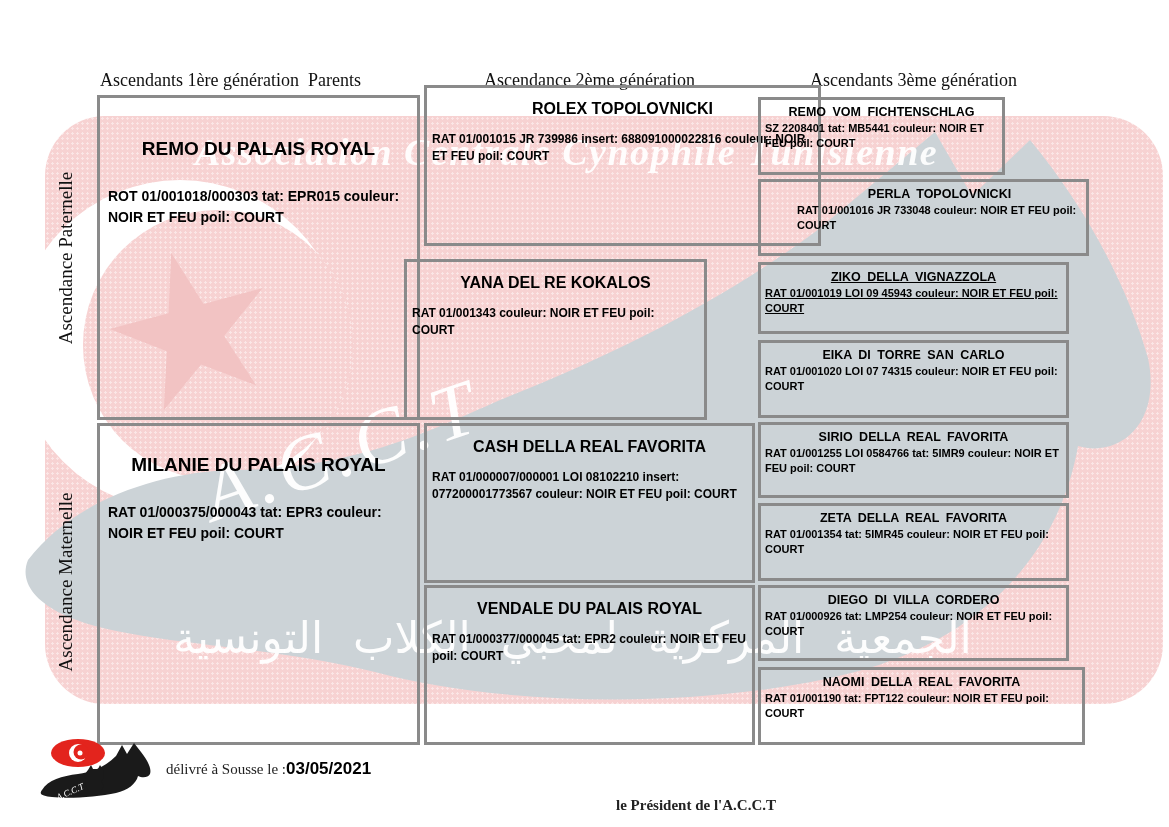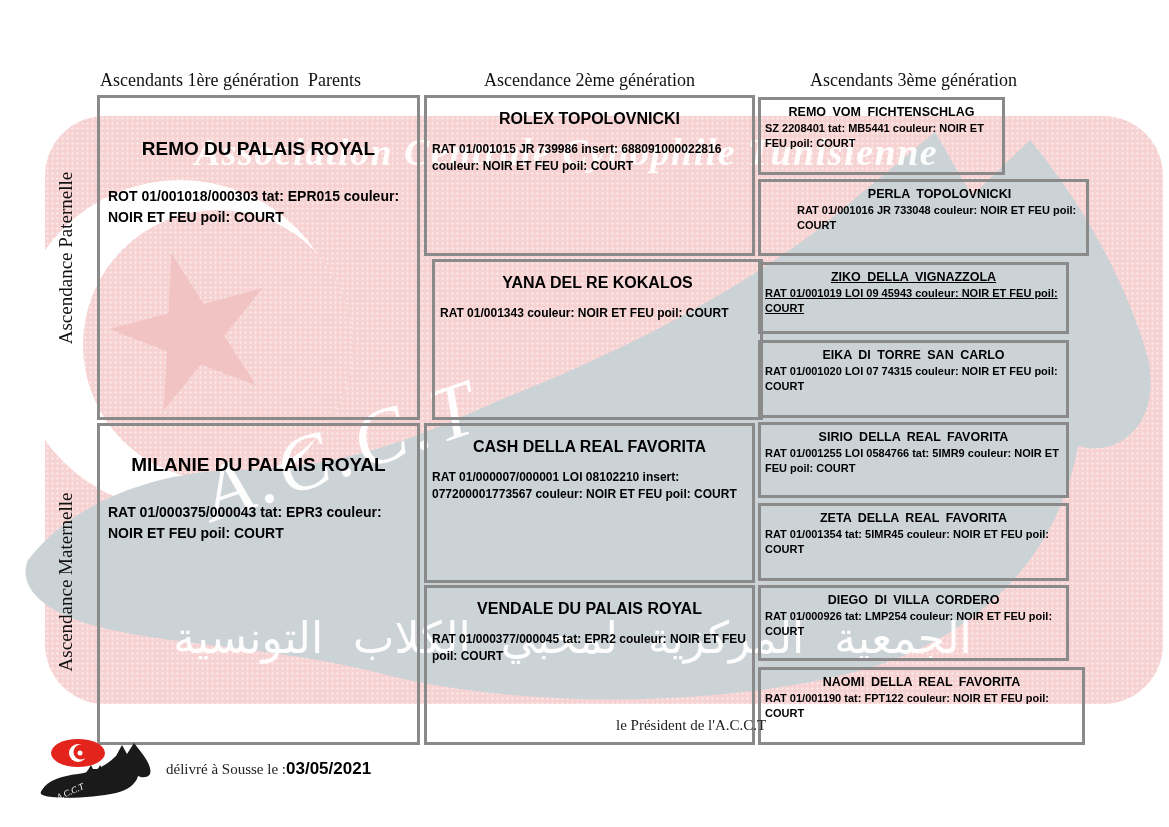--- a/index.html
+++ b/index.html
@@ -95,25 +95,25 @@
 
   <div class="cell gen1 father" style="left:97px;top:95px;width:323px;height:325px;">
     <div class="cell-name">REMO DU PALAIS ROYAL</div>
     <div class="cell-details">ROT 01/001018/000303 tat: EPR015 couleur: NOIR ET FEU poil: COURT</div>
   </div>
   <div class="cell gen1 mother" style="left:97px;top:423px;width:323px;height:322px;">
     <div class="cell-name">MILANIE DU PALAIS ROYAL</div>
     <div class="cell-details">RAT 01/000375/000043 tat: EPR3 couleur: NOIR ET FEU poil: COURT</div>
   </div>
 
-  <div class="cell gen2" style="left:424px;top:95px;width:331px;height:161px;">
+  <div class="cell gen2" style="left:424px;top:85px;width:397px;height:161px;">
     <div class="cell-name">ROLEX TOPOLOVNICKI</div>
     <div class="cell-details">RAT 01/001015 JR 739986 insert: 688091000022816 couleur: NOIR ET FEU poil: COURT</div>
   </div>
-  <div class="cell gen2" style="left:432px;top:259px;width:331px;height:161px;">
+  <div class="cell gen2" style="left:404px;top:259px;width:303px;height:161px;">
     <div class="cell-name">YANA DEL RE KOKALOS</div>
     <div class="cell-details">RAT 01/001343 couleur: NOIR ET FEU poil: COURT</div>
   </div>
   <div class="cell gen2" style="left:424px;top:423px;width:331px;height:160px;">
     <div class="cell-name">CASH DELLA REAL FAVORITA</div>
     <div class="cell-details">RAT 01/000007/000001 LOI 08102210 insert: 077200001773567 couleur: NOIR ET FEU poil: COURT</div>
   </div>
   <div class="cell gen2" style="left:424px;top:585px;width:331px;height:160px;">
     <div class="cell-name">VENDALE DU PALAIS ROYAL</div>
     <div class="cell-details">RAT 01/000377/000045 tat: EPR2 couleur: NOIR ET FEU poil: COURT</div>
@@ -163,15 +163,15 @@
       c -2 -3 -1 -7 2 -10 Z"></path>
     <ellipse cx="42" cy="15" rx="27" ry="14" fill="#e3241d"></ellipse>
     <circle cx="42" cy="15" r="9" fill="#ffffff"></circle>
     <circle cx="45" cy="14" r="7.5" fill="#e3241d"></circle>
     <circle cx="44" cy="15" r="2.5" fill="#ffffff"></circle>
     <text x="18" y="56" transform="rotate(-24 35 50)" fill="#ffffff" font-family="Liberation Serif, serif" font-size="9" font-style="italic">A.C.C.T</text>
   </svg>
 
   <div class="footer-text" style="left:166px;top:761px;">délivré à Sousse le :</div>
   <div class="footer-date" style="left:286px;top:759px;">03/05/2021</div>
-  <div class="footer-text" style="left:616px;top:717px;">le Président de l'A.C.C.T</div>
+  <div class="footer-text" style="left:616px;top:797px;font-weight:bold;">le Président de l'A.C.C.T</div>
 
 </div>
 
 </body></html>

